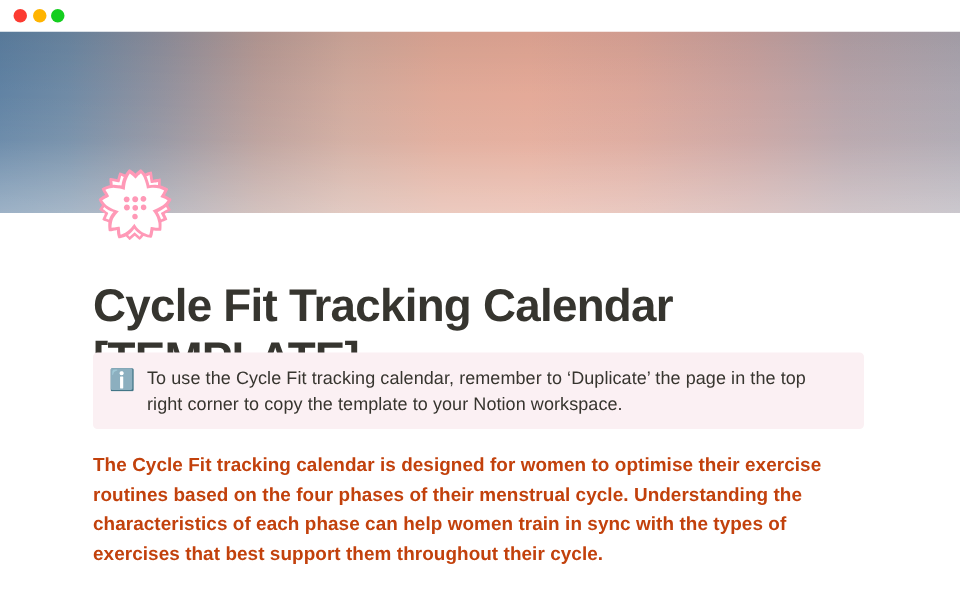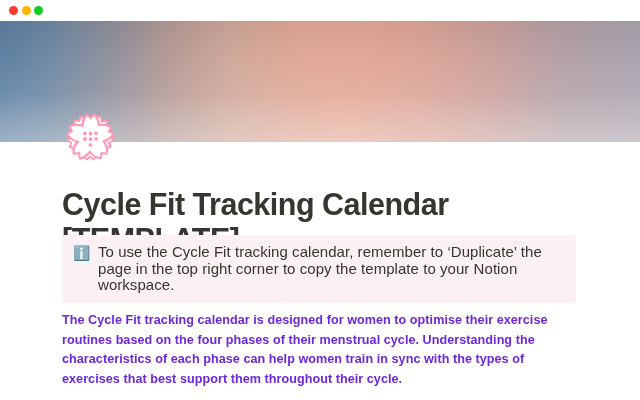--- a/index.html
+++ b/index.html
@@ -129,38 +129,37 @@
     flex: 0 0 auto;
     font-size: 14px;
     line-height: 16px;
     width: 16px;
     height: 16px;
     text-align: center;
     margin-top: 1px;
     user-select: none;
   }
   #callout-text {
-    font-size: 15px;
+    font-size: 12px;
     line-height: 16.5px;
     color: #37352f;
     letter-spacing: 0.05px;
   }
 
   
   #intro-paragraph {
     position: absolute;
     left: 62px;
     top: 280px;
     width: 512px;
     font-size: 12.6px;
     font-weight: bold;
     line-height: 19.6px;
-    color: #6d28d9;
+    color: #c2410c;
     letter-spacing: 0.05px;
-    margin-top: 10px;
   }
 </style>
 </head>
 <body>
 
 <div id="app-window">
 
   <div id="titlebar">
     <span class="traffic-light tl-close"></span>
     <span class="traffic-light tl-min"></span>

